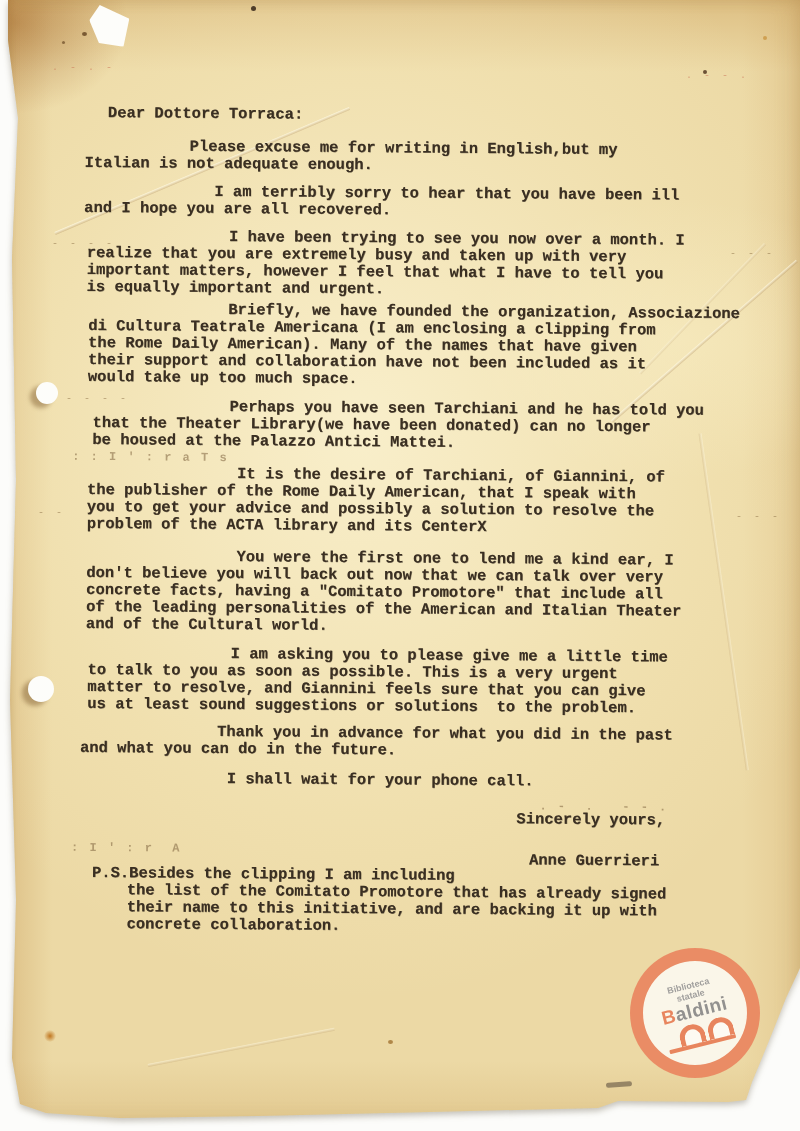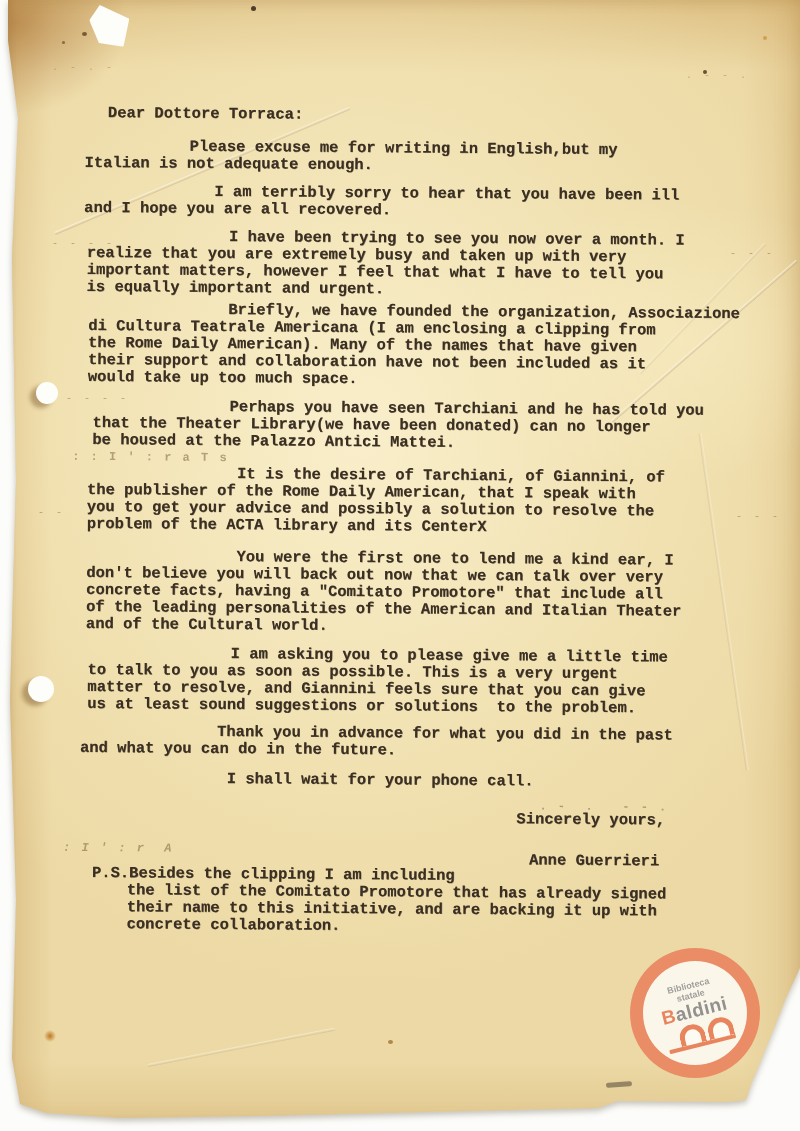--- a/index.html
+++ b/index.html
@@ -130,21 +130,21 @@
         <div class="para" id="p5"><div class="line first">Perhaps you have seen Tarchiani and he has told you</div><div class="line">that the Theater Library(we have been donated) can no longer</div><div class="line">be housed at the Palazzo Antici Mattei.</div></div>
         <div class="para" id="p6"><div class="line first">It is the desire of Tarchiani, of Giannini, of</div><div class="line">the publisher of the Rome Daily American, that I speak with</div><div class="line">you to get your advice and possibly a solution to resolve the</div><div class="line">problem of the ACTA library and its CenterX</div></div>
         <div class="para" id="p7"><div class="line first">You were the first one to lend me a kind ear, I</div><div class="line">don't believe you will back out now that we can talk over very</div><div class="line">concrete facts, having a "Comitato Promotore" that include all</div><div class="line">of the leading personalities of the American and Italian Theater</div><div class="line">and of the Cultural world.</div></div>
         <div class="para" id="p8"><div class="line first">I am asking you to please give me a little time</div><div class="line">to talk to you as soon as possible. This is a very urgent</div><div class="line">matter to resolve, and Giannini feels sure that you can give</div><div class="line">us at least sound suggestions or solutions  to the problem.</div></div>
         <div class="para" id="p9"><div class="line first">Thank you in advance for what you did in the past</div><div class="line">and what you can do in the future.</div></div>
         <div class="para" id="pwait"><div class="line first">I shall wait for your phone call.</div></div>
         <div class="para" id="closing">Sincerely yours,</div>
         <div class="para" id="signature">Anne Guerrieri</div>
         <div class="para" id="ps"><div class="line first">P.S.Besides the clipping I am including</div><div class="line">the list of the Comitato Promotore that has already signed</div><div class="line">their name to this initiative, and are backing it up with</div><div class="line">concrete collaboration.</div></div>
         <div class="ghost" style="left:75px;top:450px;">: : I ' : r a T s</div>
-        <div class="ghost" style="left:69px;top:841px;font-style:italic;">: I ' : r  A</div>
+        <div class="ghost" style="left:77px;top:841px;">: I ' : r  A</div>
         <div class="ghost" style="left:545px;top:796px;">. -  .   - - .</div>
       </div>
 
       <div class="stamp">
         <div class="stamp-inner">
           <div class="stamp-small">Biblioteca</div>
           <div class="stamp-small">statale</div>
           <div class="stamp-name"><span class="cap">B</span><span>aldini</span></div>
           <div class="book">
             <div class="arches">

